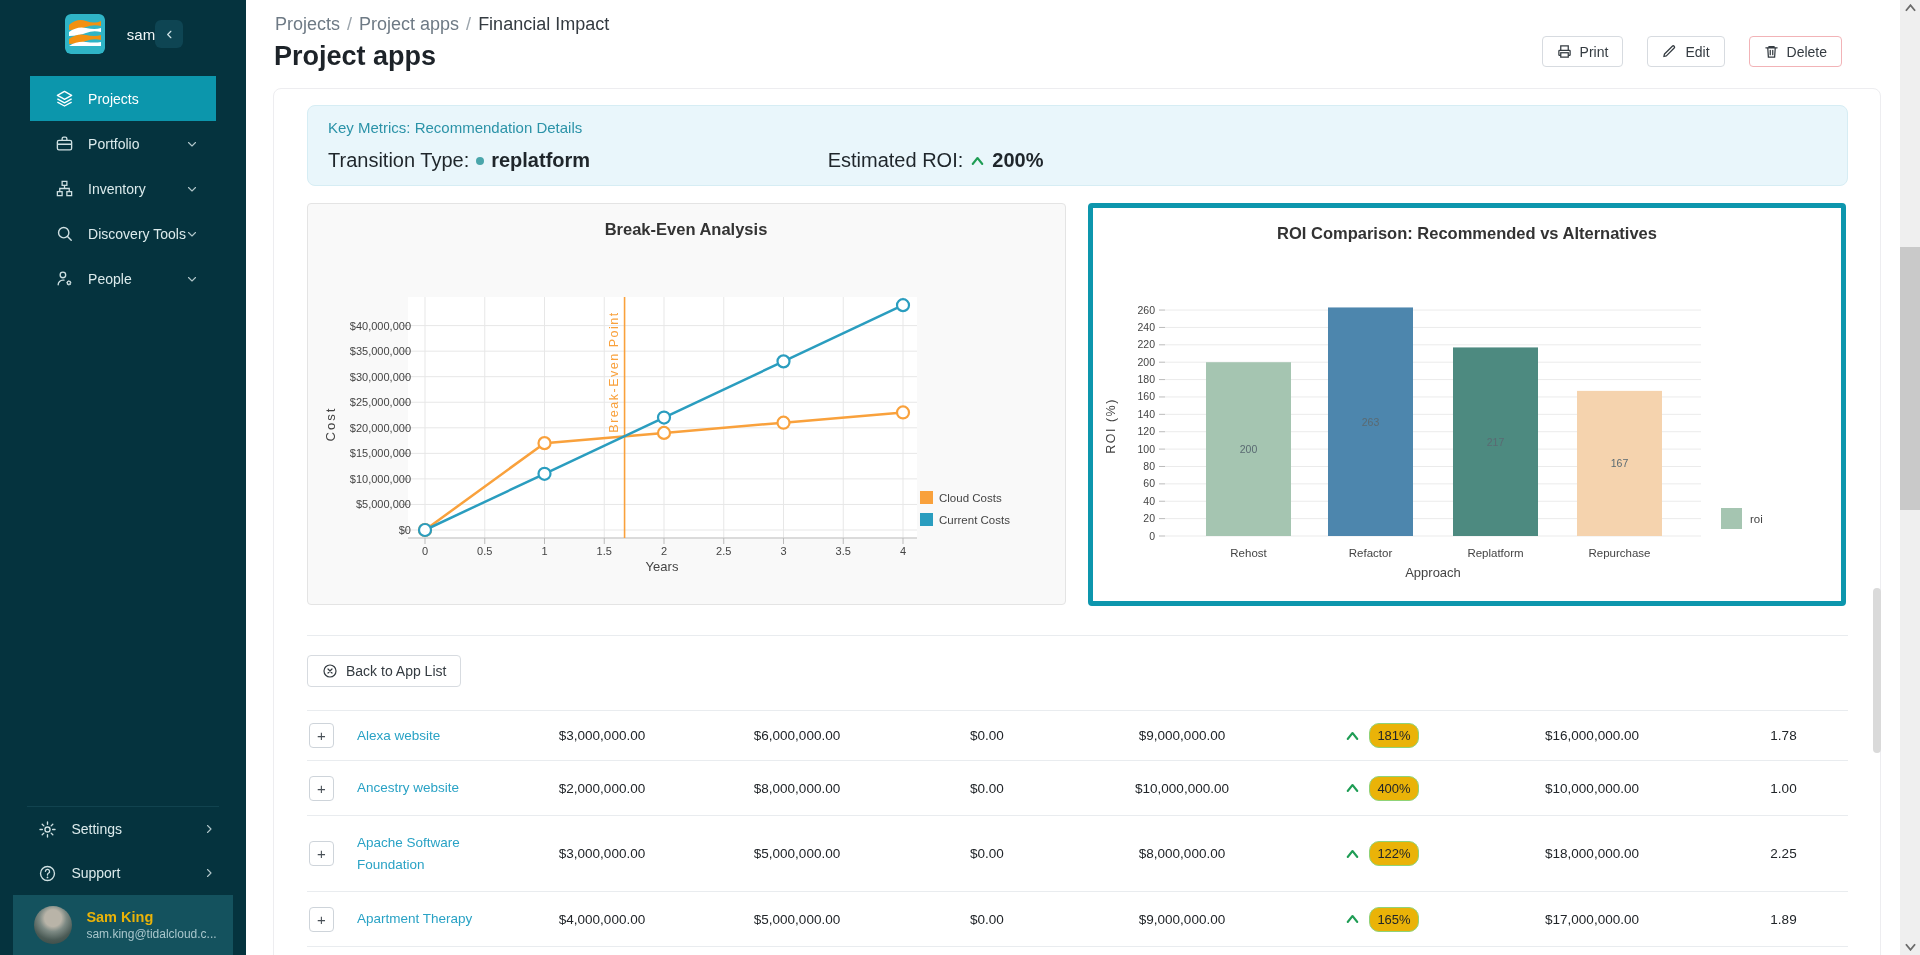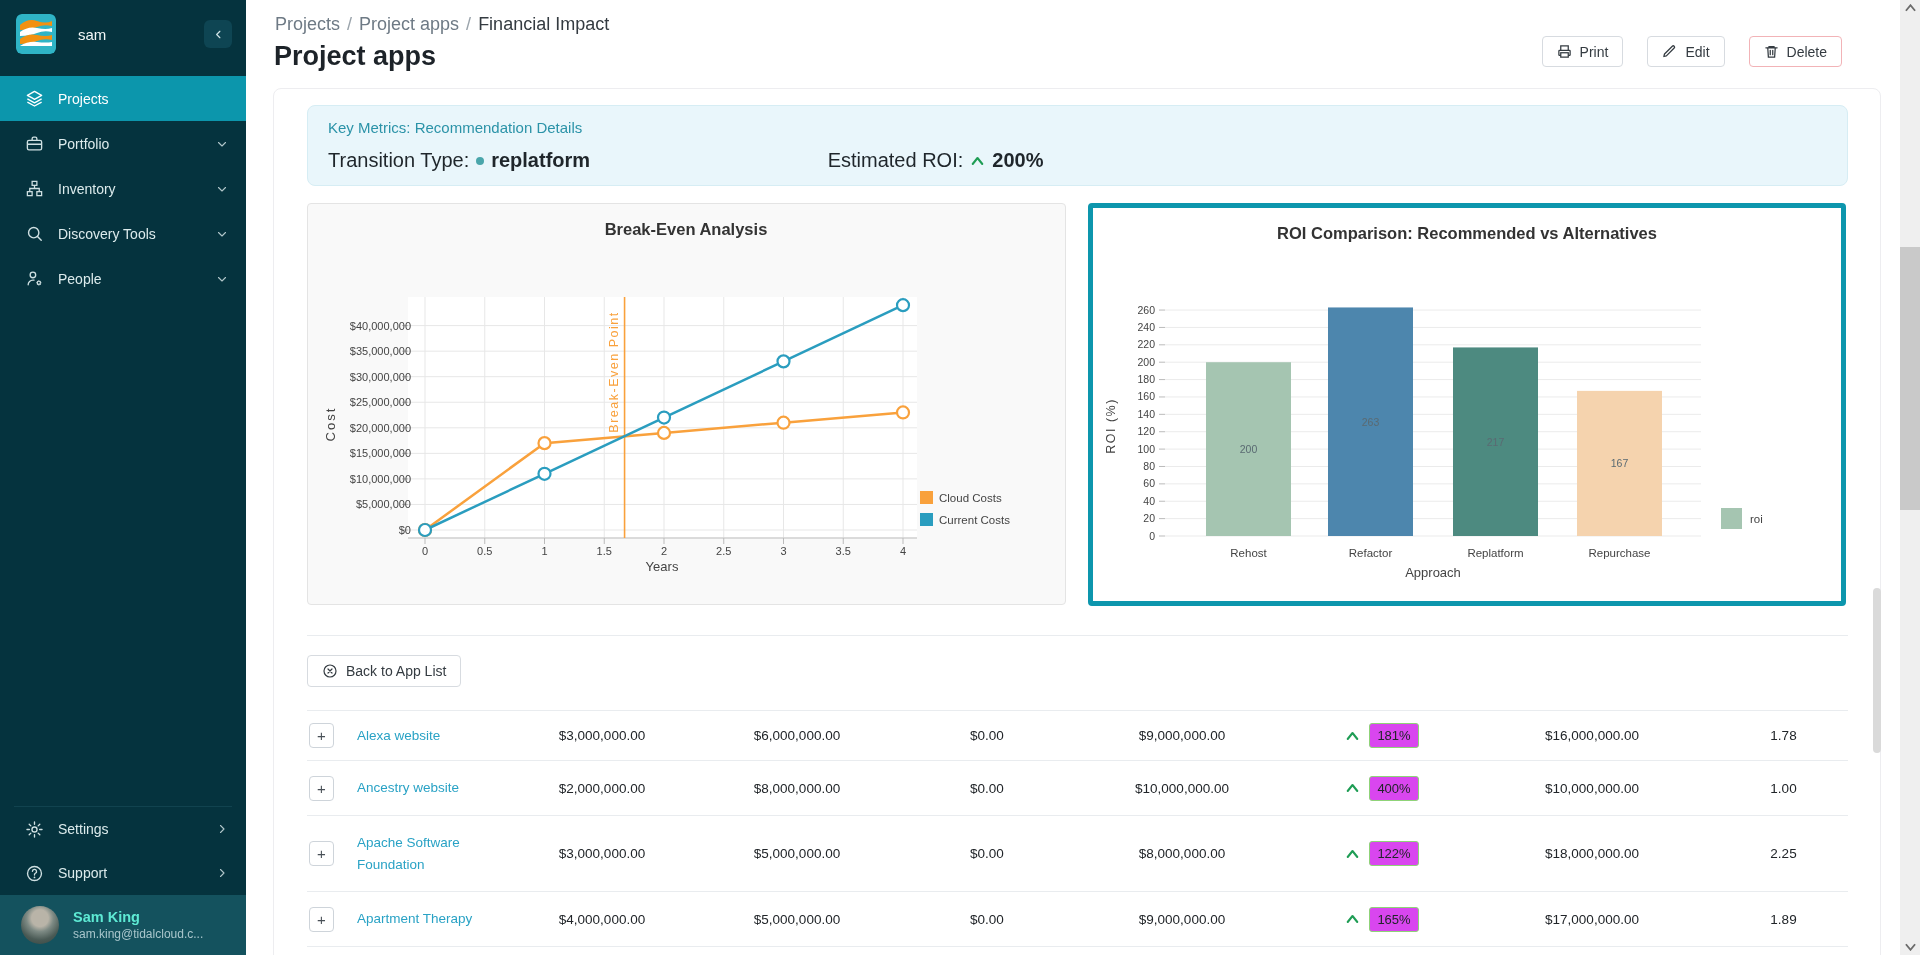--- a/index.html
+++ b/index.html
@@ -2,40 +2,40 @@
 <html><head>
 <meta charset="utf-8">
 <style>
   * { margin:0; padding:0; box-sizing:border-box; }
   html,body { width:1920px; height:955px; overflow:hidden; background:#fff;
     font-family:"Liberation Sans","DejaVu Sans",sans-serif; color:#212529; }
   .stage { position:relative; width:1920px; height:955px; }
 
   
   .sidebar { position:absolute; left:0; top:0; width:246px; height:955px;
-    background:#05333e; color:#e7f1f2; display:flex; flex-direction:column; }
+    background:#05333e; color:#e7f1f2; display:flex; flex-direction:column;align-items:center; }
   .logo-row { height:68px; display:flex; align-items:center; padding:0 14px 0 16px; }
   .logo { width:40px; height:40px; border-radius:6px; overflow:hidden; flex:0 0 40px; }
   .ws-name { font-size:15px; margin-left:22px; color:#f2f7f8; }
   .collapse-btn { margin-left:auto; width:28px; height:28px; border-radius:6px;
     background:#0e4553; display:flex; align-items:center; justify-content:center; cursor:pointer; }
   .nav { margin-top:8px; }
   .nav-item { height:45px; display:flex; align-items:center; padding-left:25px; font-size:14px;
     color:#dcebec; cursor:pointer; }
   .nav-item.active { background:#0c96ac; color:#fff; }
   .nav-item .ico { width:20px; height:20px; display:flex; align-items:center; }
   .nav-item .lbl { margin-left:13px; }
   .nav-item .chev { margin-left:auto; margin-right:18px; opacity:.85; display:flex; }
   .sidebar-bottom { margin-top:auto; }
   .side-divider { height:1px; background:#11434f; margin:0 14px; }
   .user-row { height:60px; background:#14525e; display:flex; align-items:center; padding:0 16px 0 21px; cursor:pointer; }
   .avatar { width:38px; height:38px; border-radius:50%; flex:0 0 38px;
     background:radial-gradient(circle at 50% 32%, #b9b4a8 0 26%, #7d8a84 42%, #4a5a55 68%, #35423e 100%); }
   .user-meta { margin-left:14px; overflow:hidden; }
-  .user-name { font-size:14.5px; font-weight:700; color:#5eead4; }
+  .user-name { font-size:14.5px; font-weight:700; color:#eab308; }
   .user-email { font-size:12px; color:#a9c6cc; margin-top:2px; white-space:nowrap; }
 
   
   .main { position:absolute; left:246px; top:0; right:20px; bottom:0; }
   .breadcrumb { position:absolute; left:29px; top:14px; font-size:18px; color:#6e7a85; }
   .breadcrumb a { color:#6e7a85; text-decoration:none; cursor:pointer; }
   .breadcrumb .sep { margin:0 7px; color:#9aa3ab; }
   .breadcrumb .current { color:#343b41; }
   .page-title { position:absolute; left:28px; top:41px; font-size:27px; font-weight:700; color:#1d2329; }
   .header-actions { position:absolute; top:36px; right:58px; display:flex; gap:24px; }
@@ -66,21 +66,21 @@
   .apps-table { margin-top:23px; border-top:1px solid #e9ecef; }
   .app-row { display:grid; grid-template-columns:50px 160px 170px 220px 160px 230px 170px 250px 133px;
     align-items:center; border-bottom:1px solid #e9ecef; }
   .app-row:nth-child(1){ height:50px; } .app-row:nth-child(2){ height:55px; }
   .app-row:nth-child(3){ height:76px; } .app-row:nth-child(4){ height:55px; }
   .expand-btn { width:25px; height:25px; border:1px solid #ced4da; border-radius:4px; background:#fff;
     color:#495057; font-size:15px; line-height:23px; text-align:center; cursor:pointer; margin-left:2px; }
   .app-link { color:#29a2c5; font-size:13.5px; text-decoration:none; cursor:pointer; line-height:1.6; }
   .cell-num { font-size:13.5px; color:#212529; text-align:center; }
   .cell-roi { display:flex; align-items:center; justify-content:center; gap:9px; }
-  .roi-badge { background:#d946ef; border:1px solid #8fd378; border-radius:3px; padding:4px 7px;
+  .roi-badge { background:#eab308; border:1px solid #8fd378; border-radius:10px; padding:4px 7px;
     font-size:13px; color:#212529; }
 
   
   .scrollbar { position:absolute; right:0; top:0; width:20px; height:955px; background:#efefef; }
   .sb-arrow { position:absolute; left:0; width:20px; height:16px; display:flex; align-items:center; justify-content:center; cursor:pointer; }
   .sb-thumb { position:absolute; left:0; top:247px; width:20px; height:263px; background:#c9c9c9; cursor:pointer; }
   .inner-thumb { position:absolute; left:1873px; top:588px; width:8px; height:165px; background:#dadada; border-radius:4px; cursor:pointer; }
 </style>
 </head>
 <body>

